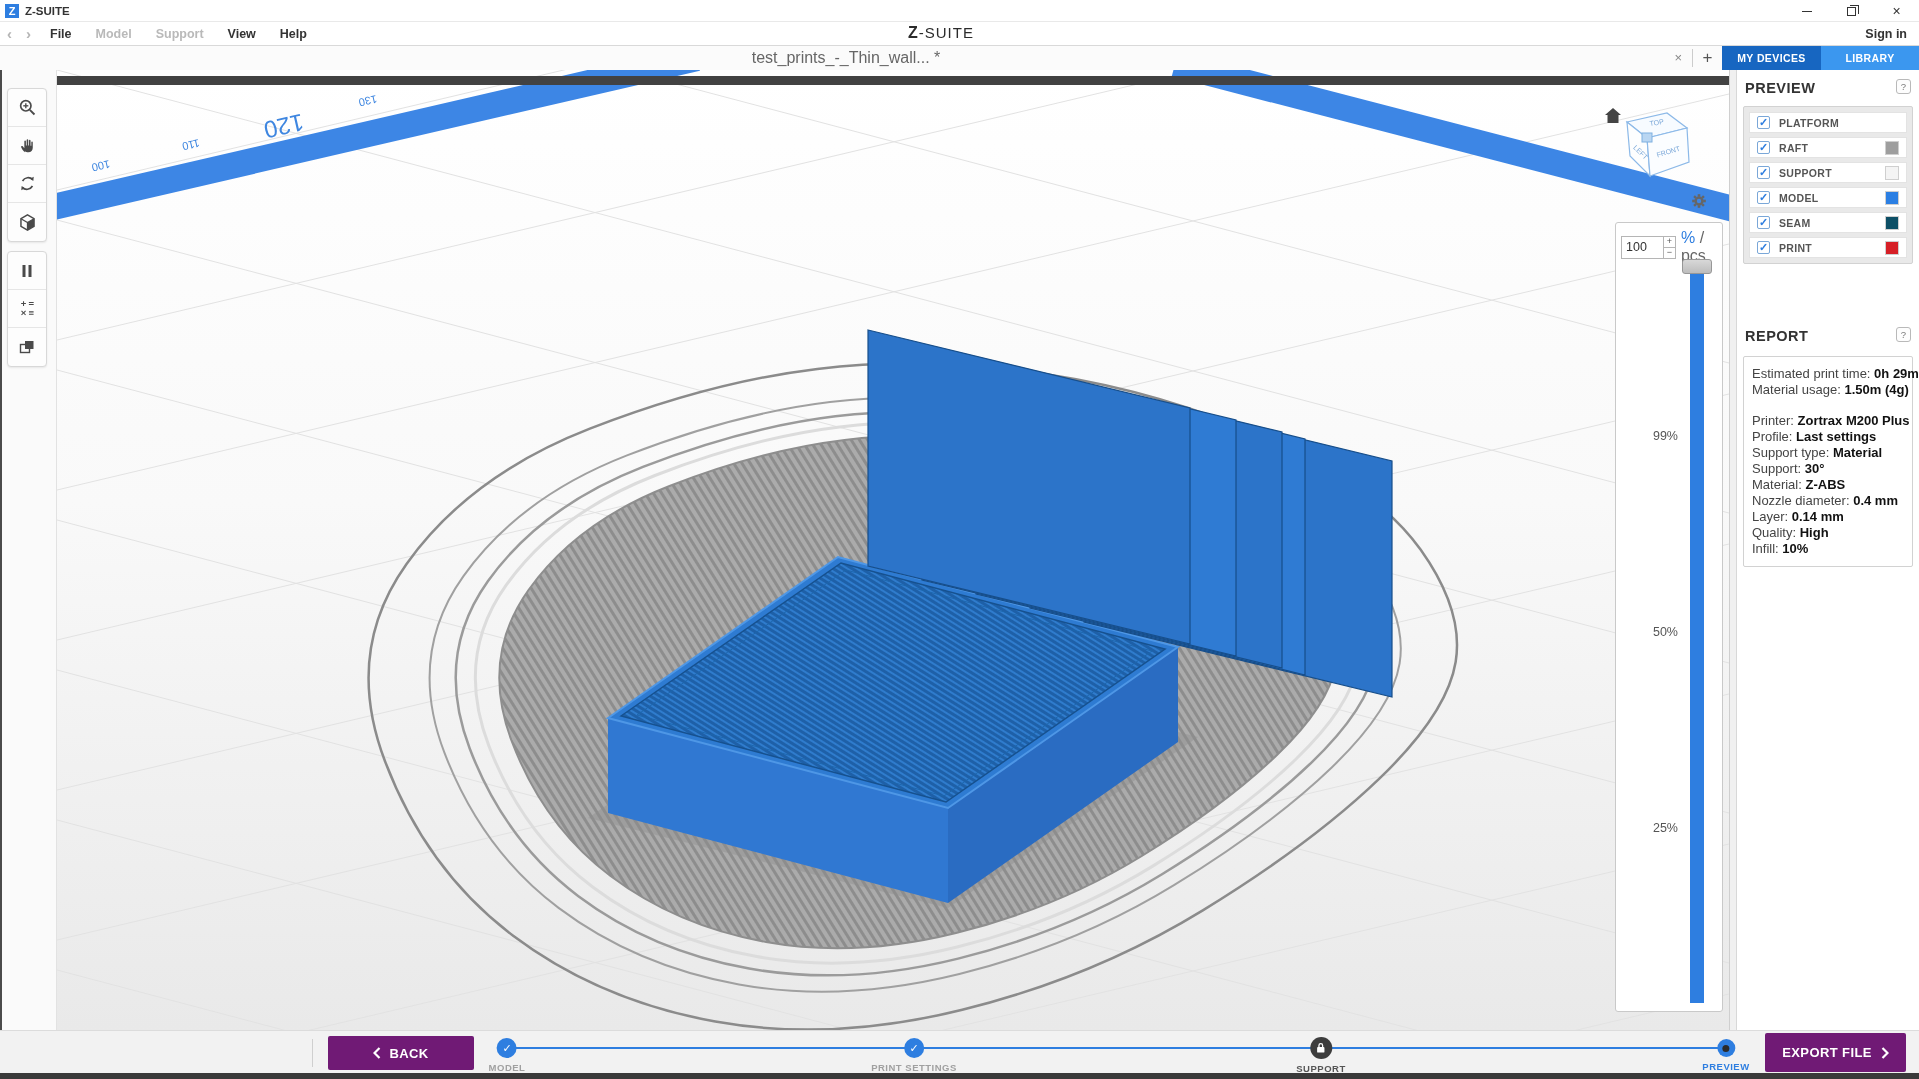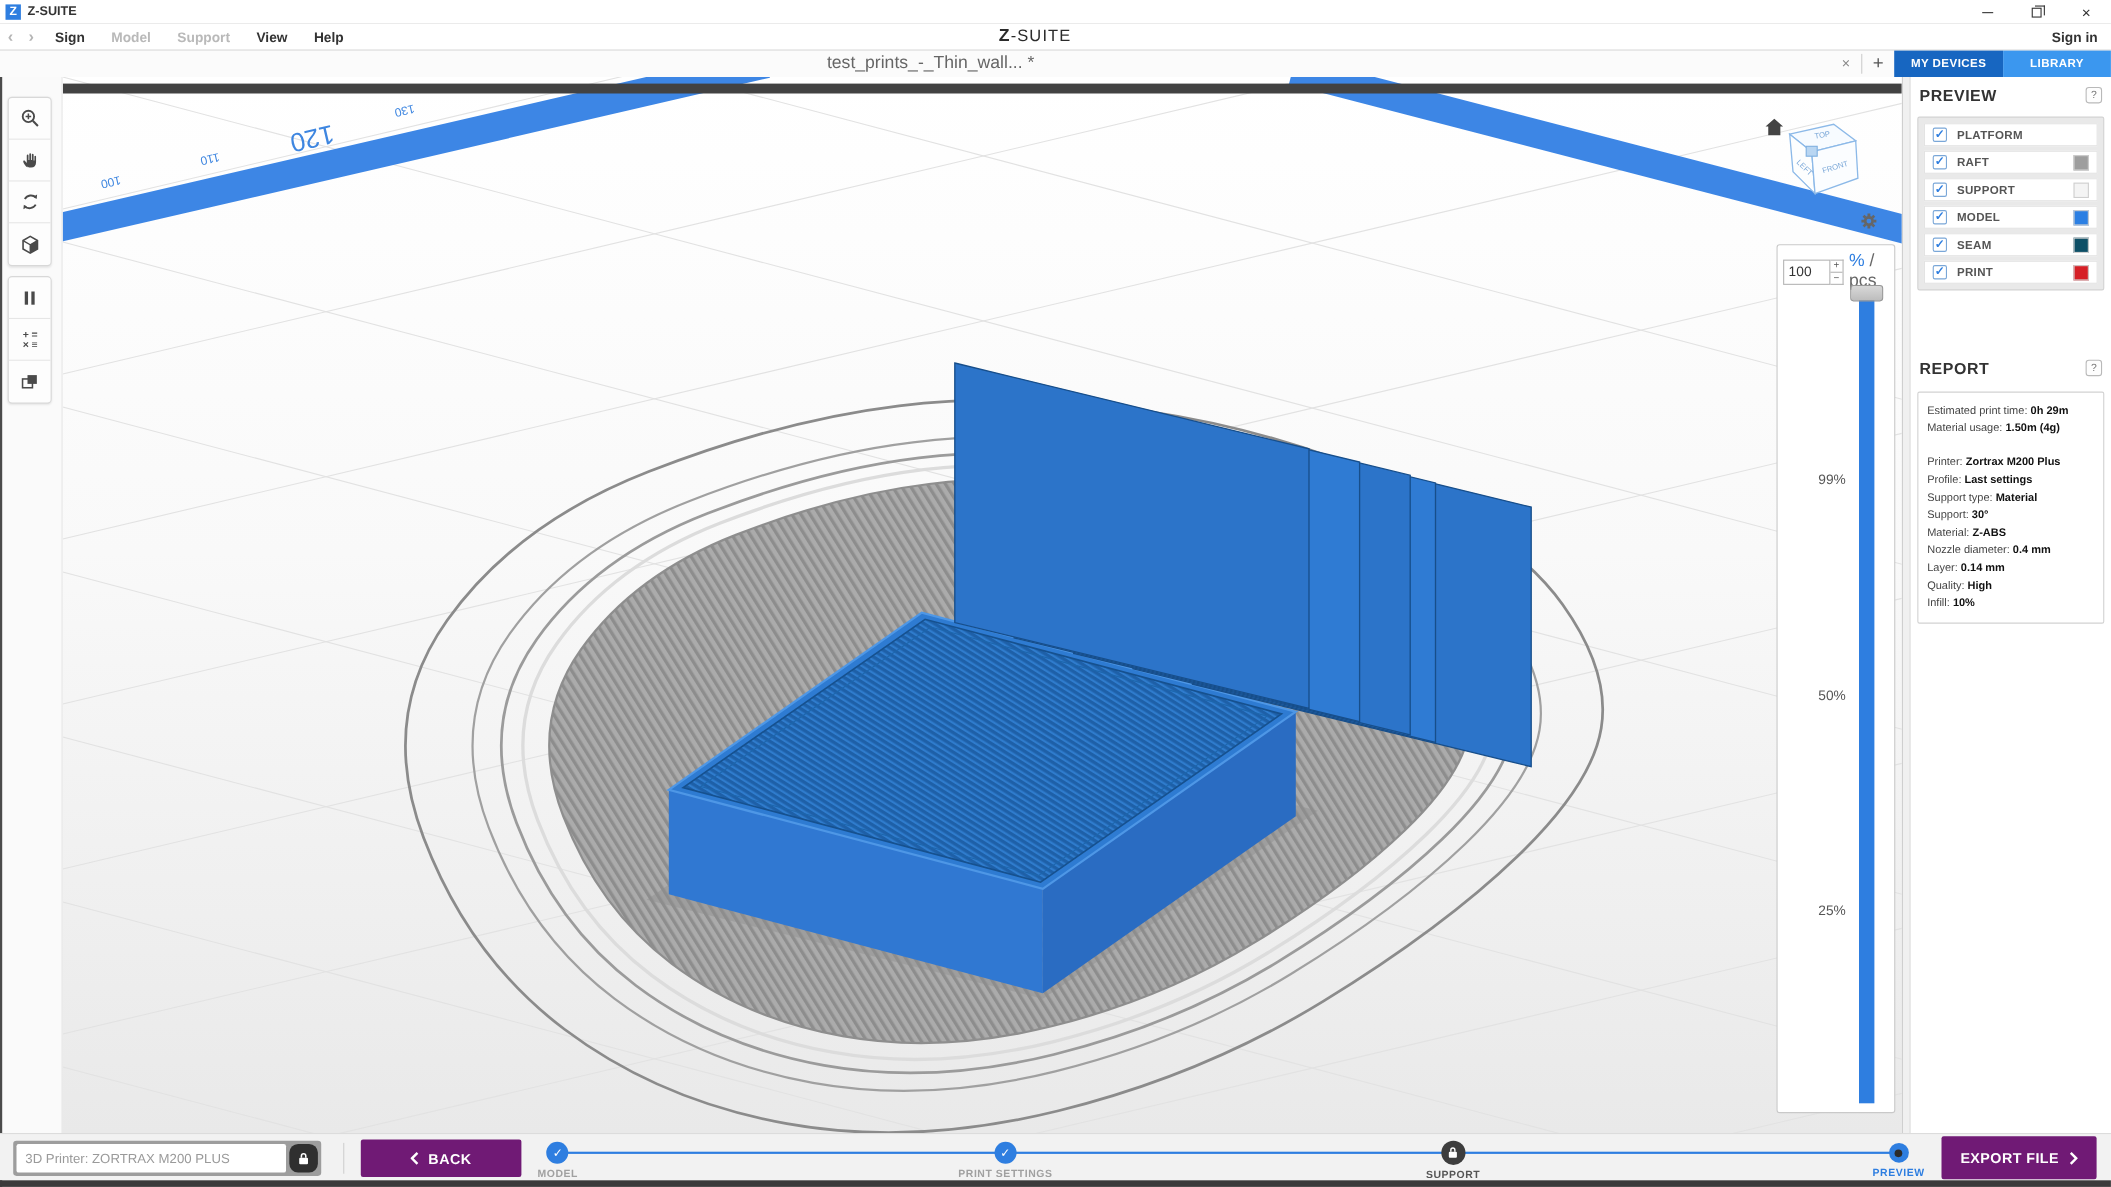--- a/index.html
+++ b/index.html
@@ -92,21 +92,21 @@
     border:1px solid #d2d2d2; border-radius:2px; padding:5px; }
   .chk-row { height:21px; background:#fff; border:1px solid #e3e3e3; display:flex; align-items:center;
     margin-bottom:4px; position:relative; }
   .chk-row:last-child { margin-bottom:0; }
   .checkbox { width:13px; height:13px; background:#fff; border:1px solid #7aa7d8; border-radius:2px;
     margin-left:7px; display:flex; align-items:center; justify-content:center;
     font-size:11px; font-weight:bold; color:#2e7ee0; line-height:1; }
   .chk-label { font-size:10.5px; font-weight:bold; color:#555; margin-left:9px; letter-spacing:.3px; }
   .swatch { position:absolute; right:7px; width:14px; height:14px; border:1px solid #cfcfcf; }
   .report-box { position:absolute; left:6px; top:286px; width:170px; background:#fff;
-    border:1px solid #d2d2d2; border-radius:2px; padding:9px 8px; font-size:10px; color:#444; }
+    border:1px solid #d2d2d2; border-radius:2px; padding:9px 8px; font-size:13px; color:#444; }
   .rep-line { line-height:16px; white-space:nowrap; }
   .rep-line b { color:#111; }
   .rep-gap { height:15px; }
 
   
   .footer { position:absolute; left:0; top:1030px; width:1919px; height:43px; background:#f2f2f2;
     border-top:1px solid #dcdcdc; }
   .printer-group { position:absolute; left:12px; top:6px; height:32px; background:#9d9d9d; border-radius:3px;
     display:flex; align-items:center; padding:3px; }
   .printer-input { width:245px; height:26px; border:none; border-radius:2px; font-size:12px; padding:0 8px;
@@ -149,21 +149,21 @@
       </div>
     <div class="win-btn">
         <span class="close-glyph">×</span>
       </div>
   </div>
 </div>
 
 <div class="menubar">
   <span class="nav-arrow">‹</span>
   <span class="nav-arrow">›</span>
-  <span class="menu-item">Sign</span>
+  <span class="menu-item">File</span>
   <span class="menu-item disabled">Model</span>
   <span class="menu-item disabled">Support</span>
   <span class="menu-item">View</span>
   <span class="menu-item">Help</span>
   <span class="center-logo"><b>Z</b><span>-SUITE</span></span>
   <span class="sign-in">Sign in</span>
 </div>
 
 <div class="tabbar">
   <div class="doc-tab">
@@ -397,29 +397,20 @@
     <div class="rep-line"><span>Support: </span><b>30°</b></div>
     <div class="rep-line"><span>Material: </span><b>Z-ABS</b></div>
     <div class="rep-line"><span>Nozzle diameter: </span><b>0.4 mm</b></div>
     <div class="rep-line"><span>Layer: </span><b>0.14 mm</b></div>
     <div class="rep-line"><span>Quality: </span><b>High</b></div>
     <div class="rep-line"><span>Infill: </span><b>10%</b></div>
   </div>
 </div>
 
 <div class="footer">
-  <div class="printer-group">
-    <input class="printer-input" placeholder="3D Printer: ZORTRAX M200 PLUS" style="">
-    <div class="lock-btn">
-      <svg width="12" height="13" viewBox="0 0 12 13">
-        <rect x="2" y="5.5" width="8" height="6" rx="1" fill="#fff"></rect>
-        <path d="M4 5.5 V3.8 a2 2 0 0 1 4 0 V5.5" fill="none" stroke="#fff" stroke-width="1.4"></path>
-      </svg>
-    </div>
-  </div>
   <div class="foot-sep"></div>
 
   <button class="btn-blue back-btn">
     <svg width="8" height="12" viewBox="0 0 8 12">
       <polyline points="6.5,1 1.5,6 6.5,11" fill="none" stroke="#fff" stroke-width="2.2"></polyline>
     </svg>
     <span>BACK</span>
   </button>
 
   <div class="step-line"></div>

